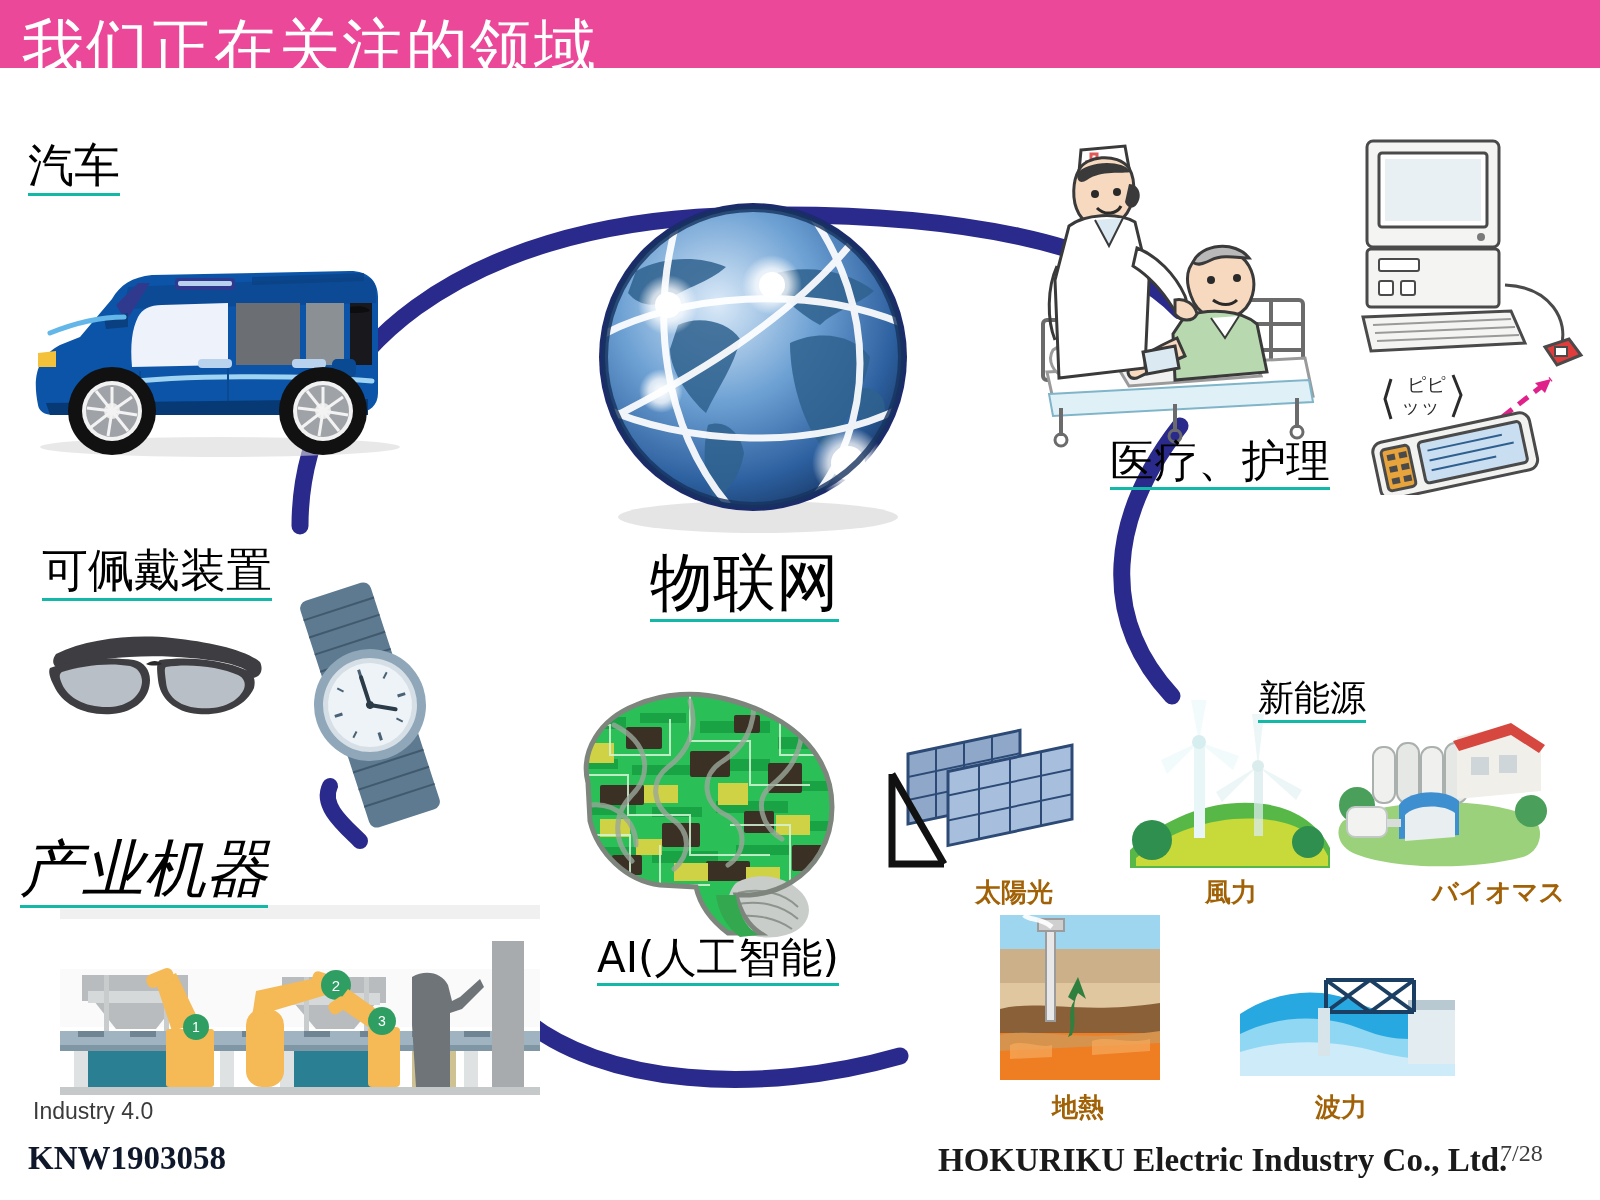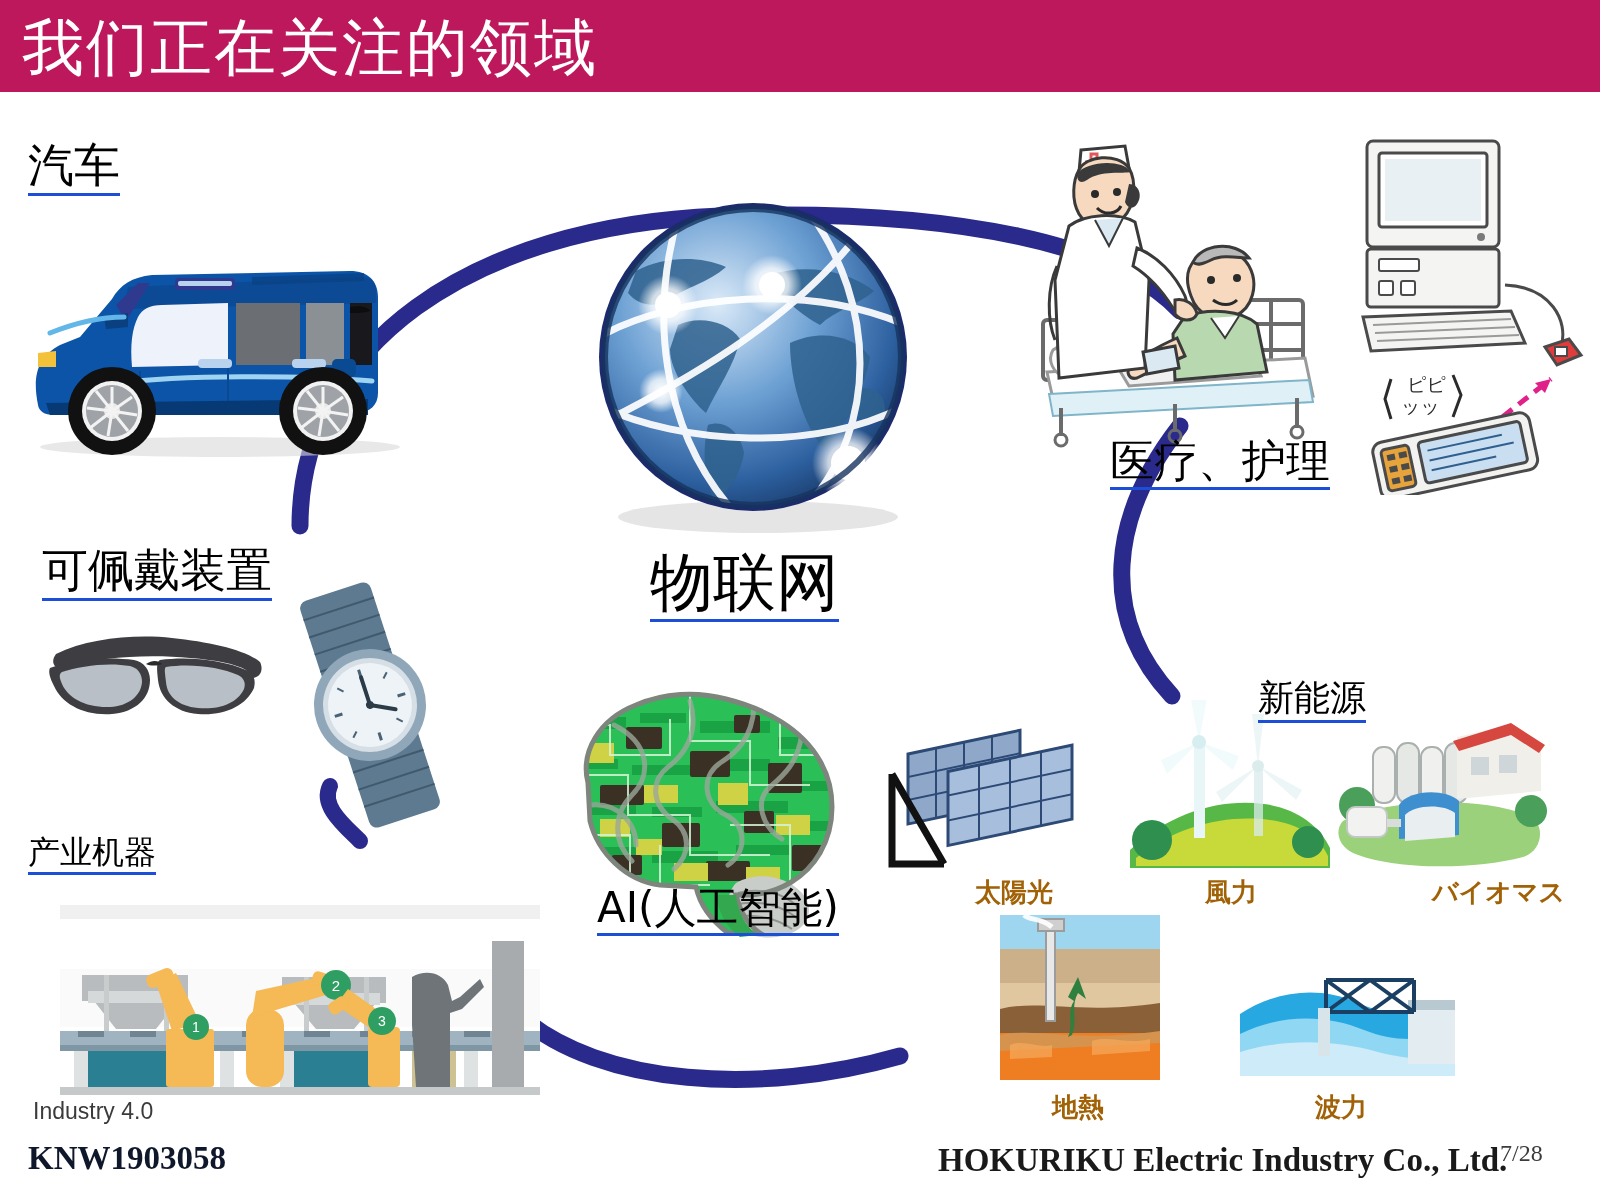--- a/index.html
+++ b/index.html
@@ -7,22 +7,22 @@
     width:1600px;height:1200px;
     background:#ffffff;
     font-family:"Liberation Sans","DejaVu Sans",sans-serif;
     overflow:hidden;
     position:relative;
   }
   .slide{position:absolute;inset:0;}
 
   
   .title-bar{
-    position:absolute;left:0;top:0;width:1600px;height:92px;
-    background:#be185d;
+    position:absolute;left:0;top:0;width:1600px;height:68px;
+    background:#ec4899;
   }
   .title-bar .title-text{
     position:absolute;left:22px;top:6px;
     color:#ffffff;
     font-size:62px;
     letter-spacing:2px;
     font-family:"DejaVu Sans","Liberation Sans",sans-serif;
     white-space:nowrap;
   }
   .title-underline{
@@ -30,27 +30,27 @@
   }
 
   
   .label{
     position:absolute;
     color:#000;
     font-family:"DejaVu Sans","Liberation Sans",sans-serif;
     white-space:nowrap;
     line-height:1.1;
   }
-  .label.u{ border-bottom:3px solid #1d4ed8; padding-bottom:2px;}
+  .label.u{ border-bottom:3px solid #14b8a6; padding-bottom:2px;}
 
   .lbl-car{left:28px;top:140px;font-size:46px;}
   .lbl-wear{left:42px;top:545px;font-size:46px;}
-  .lbl-robot{left:28px;top:835px;font-size:32px;}
+  .lbl-robot{left:20px;top:835px;font-size:62px;font-style:italic;}
   .lbl-iot{left:650px;top:548px;font-size:63px;font-weight:400;}
-  .lbl-ai{left:597px;top:885px;font-size:42px;}
+  .lbl-ai{left:597px;top:935px;font-size:42px;}
   .lbl-med{left:1110px;top:437px;font-size:44px;}
   .lbl-energy{left:1258px;top:633px;font-size:36px;margin-top:45px;}
 
   
   .cap{
     position:absolute;color:#a16207;font-weight:bold;
     font-family:"DejaVu Sans","Liberation Sans",sans-serif;
     font-size:26px;white-space:nowrap;text-align:right;
   }
   .cap-solar{left:975px;top:875px;}

